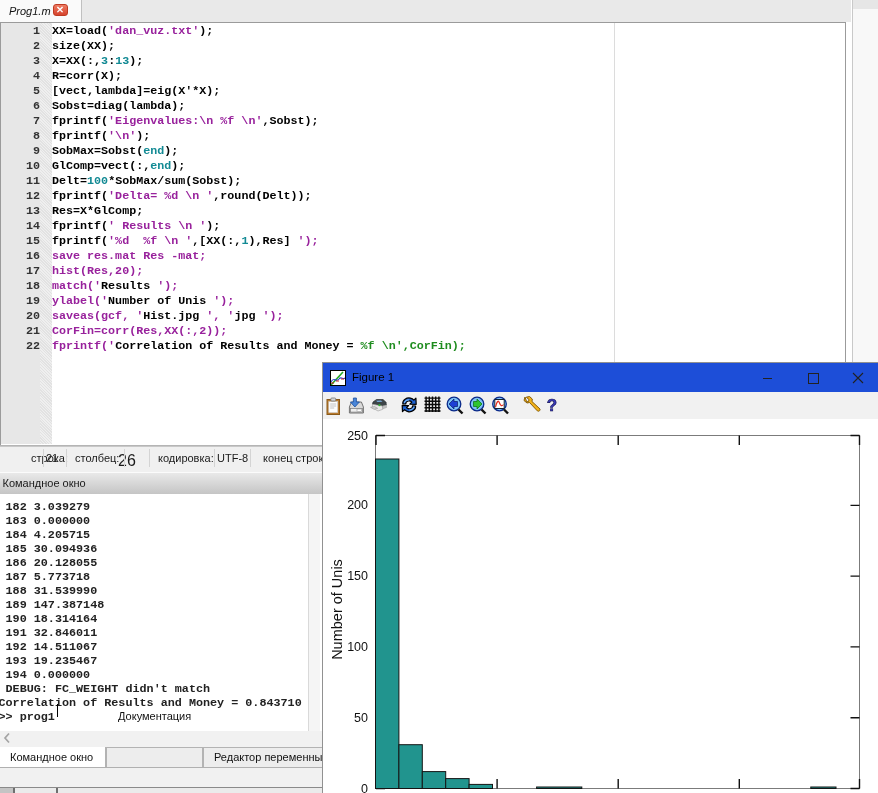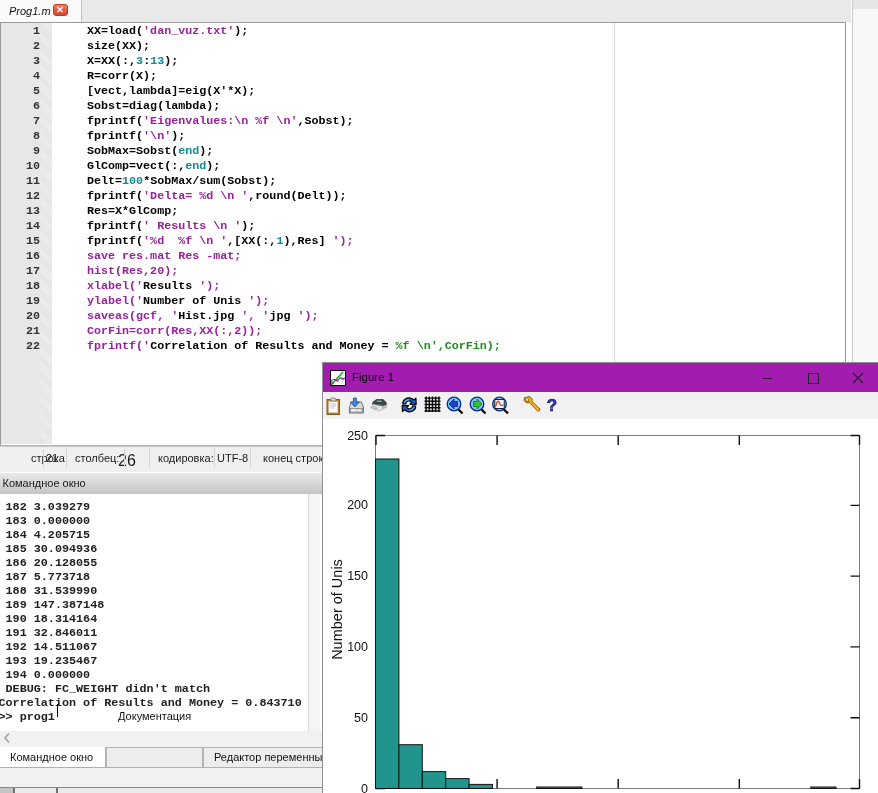--- a/index.html
+++ b/index.html
@@ -1,20 +1,20 @@
 <!DOCTYPE html>
 <html><head>
 <meta charset="utf-8">
 <style>
   html,body{margin:0;padding:0;}
   body{width:878px;height:793px;position:relative;overflow:hidden;background:#fff;
        font-family:"Liberation Sans",sans-serif;}
   .abs{position:absolute;}
   
-  #code{left:52.0px;top:24.1px;font:bold 11.7px "Liberation Mono",monospace;line-height:15px;white-space:pre;color:#000;margin-left:35px;}
+  #code{left:52.0px;top:24.1px;font:bold 11.7px "Liberation Mono",monospace;line-height:15px;white-space:pre;color:#000;}
   #gutter{left:0;top:24.1px;width:40px;font:bold 11.7px "Liberation Mono",monospace;line-height:15px;text-align:right;color:#333;white-space:pre;}
   .s{color:#98219c;}
   .n{color:#128a94;}
   .g{color:#1e8c1e;text-align:center;}
   #cmd{left:-1.5px;top:493.6px;font:bold 11.75px "Liberation Mono",monospace;line-height:14px;white-space:pre;color:#222;margin-top:6px;}
 </style>
 </head>
 <body>
 
 <div class="abs" style="left:0;top:0;width:851px;height:22px;background:#e9e9e9;"></div>
@@ -63,21 +63,21 @@
 fprintf(<span class="s">'\n'</span>);
 SobMax=Sobst(<span class="n">end</span>);
 GlComp=vect(:,<span class="n">end</span>);
 Delt=<span class="n">100</span>*SobMax/sum(Sobst);
 fprintf(<span class="s">'Delta= %d \n '</span>,round(Delt));
 Res=X*GlComp;
 fprintf(<span class="s">' Results \n '</span>);
 fprintf(<span class="s">'%d  %f \n '</span>,[XX(:,<span class="n">1</span>),Res] <span class="s">');</span>
 <span class="s">save res.mat Res -mat;</span>
 <span class="s">hist(Res,20);</span>
-<span class="s">xlabel('</span>Results <span class="s">');</span>
+<span class="s">match('</span>Results <span class="s">');</span>
 <span class="s">ylabel('</span>Number of Unis <span class="s">');</span>
 <span class="s">saveas(gcf, '</span>Hist.jpg <span class="s">', '</span>jpg <span class="s">');</span>
 <span class="s">CorFin=corr(Res,XX(:,2));</span>
 <span class="s">fprintf('</span>Correlation of Results and Money = <span class="g">%f \n',CorFin);</span></div>
 
 <div class="abs" style="left:0;top:445.5px;width:846px;height:25px;background:#f0f0f0;border-top:1px solid #c8c8c8;"></div>
 <div class="abs" style="left:3px;top:452px;font-size:11px;color:#1a1a1a;margin-left:28px;">строка:</div>
 <div class="abs" style="left:46px;top:452px;font-size:11px;color:#1a1a1a;">21</div>
 <div class="abs" style="left:75px;top:452px;font-size:11px;color:#1a1a1a;">столбец:</div>
 <div class="abs" style="left:118px;top:452px;font-size:16px;color:#1a1a1a;">26</div>
@@ -131,21 +131,21 @@
 <div class="abs" style="left:214px;top:751px;font-size:11px;color:#111;">Редактор переменных</div>
 <div class="abs" style="left:0;top:786.5px;width:878px;height:1.5px;background:#8a8a8a;"></div>
 <div class="abs" style="left:0;top:788px;width:878px;height:5px;background:#ebebeb;"></div>
 <div class="abs" style="left:0;top:788px;width:13px;height:5px;background:#c4c4c4;"></div>
 <div class="abs" style="left:13px;top:788px;width:1.5px;height:5px;background:#6f6f6f;"></div>
 <div class="abs" style="left:56px;top:788px;width:1.5px;height:5px;background:#6f6f6f;"></div>
 
 <div class="abs" style="left:851.5px;top:0;width:26.5px;height:362px;background:#f8f8f8;border-left:1px solid #c9c9c9;box-sizing:border-box;"></div>
 <div class="abs" style="left:852.5px;top:0;width:25.5px;height:9px;background:#e6e6e6;"></div>
 
-<div class="abs" id="fig" style="left:322px;top:361.5px;width:556px;height:431.5px;background:#a21caf;border-left:1.2px solid #919191;border-top:1.2px solid #919191;box-sizing:border-box;">
+<div class="abs" id="fig" style="left:322px;top:361.5px;width:556px;height:431.5px;background:#1d4ed8;border-left:1.2px solid #919191;border-top:1.2px solid #919191;box-sizing:border-box;">
 
   <div class="abs" style="left:7px;top:7.5px;width:16px;height:16px;">
     <svg width="16" height="16" viewBox="0 0 16 16">
       <rect x="0.5" y="0.5" width="15" height="15" fill="#fff" stroke="#000" stroke-width="1"></rect>
       <path d="M1 15 L13 2" stroke="#22aa22" stroke-width="1.6" fill="none"></path>
       <path d="M1 12 C4 6 6 13 9 9 C11 6 13 10 15 8" stroke="#3344cc" stroke-width="1.2" fill="none"></path>
       <path d="M1 13 L4 13 M6 11 L9 11 M11 9 L14 9" stroke="#cc2222" stroke-width="1.2" fill="none"></path>
       <rect x="0.5" y="0.5" width="15" height="15" fill="none" stroke="#000" stroke-width="1"></rect>
     </svg>
   </div>

